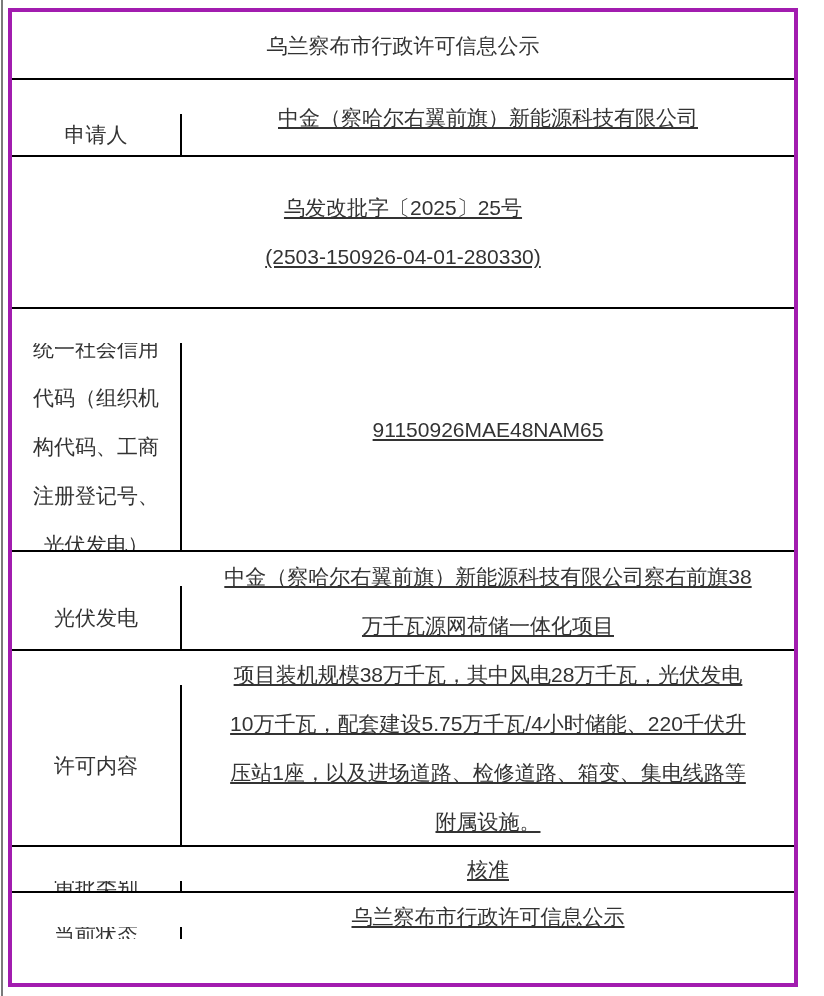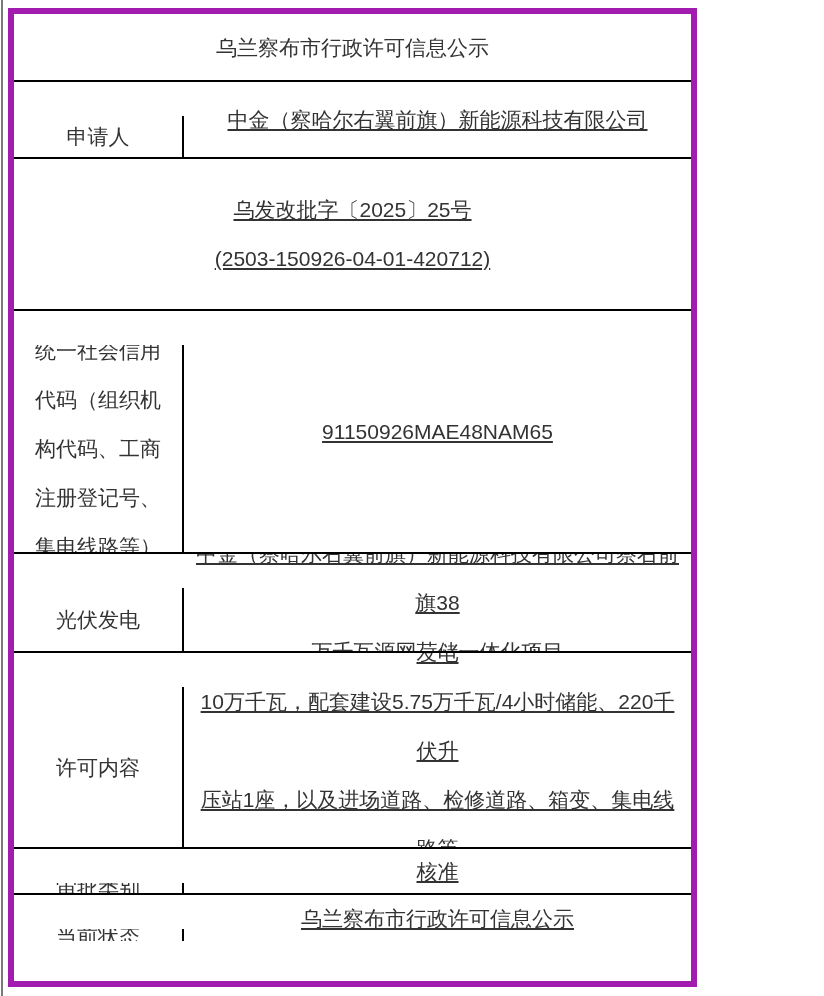--- a/index.html
+++ b/index.html
@@ -19,24 +19,24 @@
     left: 1px;
     top: 0;
     width: 2px;
     height: 996px;
     background: #7a7a7a;
   }
   .doc-table {
     position: absolute;
     left: 8px;
     top: 8px;
-    width: 689px;
+    width: 790px;
     height: 979px;
     box-sizing: border-box;
-    border: 6px solid #a21caf;
+    border: 4px solid #a21caf;
     background: #ffffff;
     display: grid;
     grid-template-rows: 66px 77px 152px 243px 99px 196px 46px 48px 1fr;
     color: #333333;
     font-size: 21px;
     line-height: 49px;
     text-align: center;
   }
   .t-row {
     display: flex;
@@ -83,29 +83,29 @@
     <div class="cell title-cell">乌兰察布市行政许可信息公示</div>
   </div>
 
   <div class="t-row">
     <div class="cell label-cell">申请人</div>
     <div class="cell value-cell">中金（察哈尔右翼前旗）新能源科技有限公司</div>
   </div>
 
   <div class="t-row">
     <div class="cell value-cell">乌发改批字〔2025〕25号
-(2503-150926-04-01-420712)</div>
+(2503-150926-04-01-280330)</div>
   </div>
 
   <div class="t-row">
     <div class="cell label-cell">统一社会信用
 代码（组织机
 构代码、工商
 注册登记号、
-集电线路等）</div>
+光伏发电）</div>
     <div class="cell value-cell">91150926MAE48NAM65</div>
   </div>
 
   <div class="t-row">
     <div class="cell label-cell">光伏发电</div>
     <div class="cell value-cell">中金（察哈尔右翼前旗）新能源科技有限公司察右前旗38
 万千瓦源网荷储一体化项目</div>
   </div>
 
   <div class="t-row">

